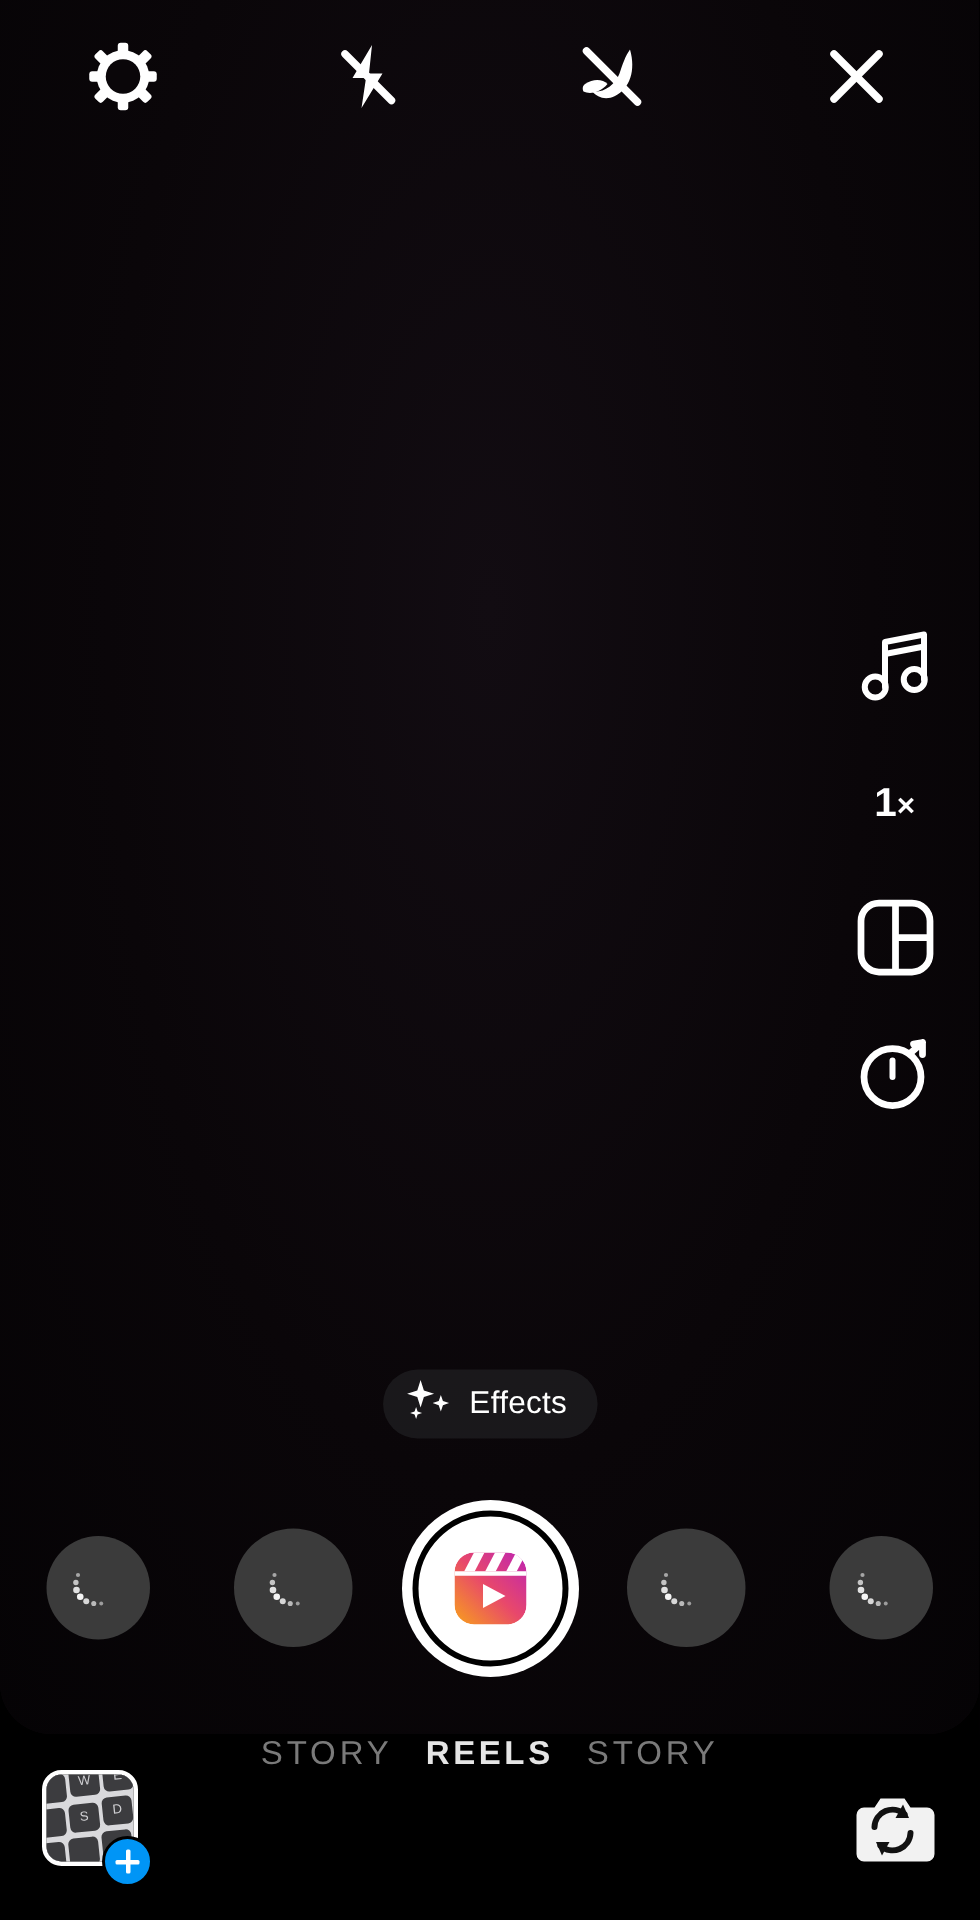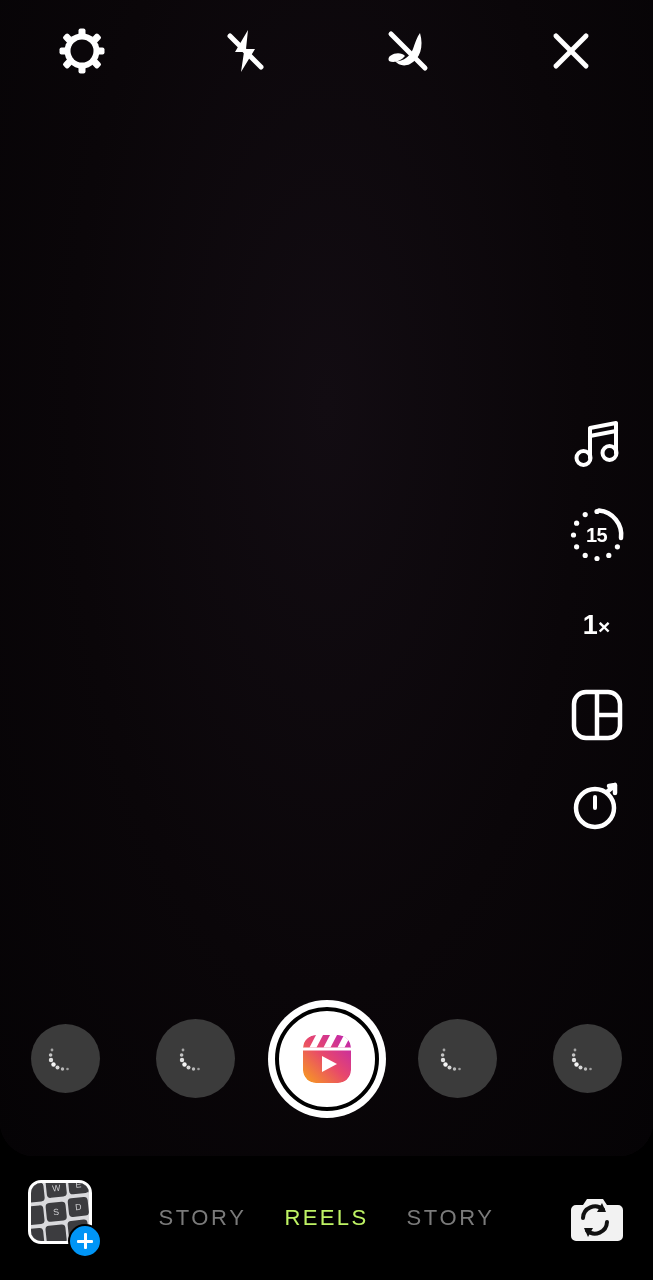--- a/index.html
+++ b/index.html
@@ -232,36 +232,35 @@
     border-radius: 1px;
   }
   .plus-badge::before { width: 16px; height: 3px; }
   .plus-badge::after { width: 3px; height: 16px; }
 
   .mode-tabs {
     position: absolute;
     left: 0; right: 0;
     top: 0; bottom: 0;
     display: flex;
-    align-items: center;
-    justify-content: center;
-    gap: 38px;
+    justify-content: center;
+    gap: 22px;
     pointer-events: none;
   }
   .mode-tab {
     font-size: 22px;
     letter-spacing: 2.6px;
     color: #7a7a7a;
     cursor: pointer;
     pointer-events: auto;
     user-select: none;
   }
   .mode-tab.active {
-    color: #bef264;
-    font-weight: normal;
+    color: #e5e5e5;
+    font-weight: bold;
     letter-spacing: 2.4px;
   }
 
   .flip-btn {
     position: absolute;
     right: 27px; top: 31px;
     width: 62px; height: 62px;
     cursor: pointer;
   }
 </style>
@@ -333,39 +332,20 @@
           <g fill="none" stroke="#ffffff" stroke-width="4" stroke-linejoin="round" stroke-linecap="round">
             <path d="M19 40 V10 L45 5 V35"></path>
             <line x1="19" y1="18" x2="45" y2="13"></line>
             <circle cx="12.5" cy="40" r="7"></circle>
             <circle cx="38.5" cy="35" r="7"></circle>
           </g>
         </svg>
       </span>
     </div>
 
-    <div class="rail-item">
-      <span>
-        <svg width="62" height="62" viewBox="0 0 62 62">
-          <g fill="#ffffff">
-            <circle cx="31" cy="7.5" r="2.6"></circle>
-            <circle cx="19.2" cy="10.6" r="2.6"></circle>
-            <circle cx="10.6" cy="19.2" r="2.6"></circle>
-            <circle cx="7.5" cy="31" r="2.6"></circle>
-            <circle cx="10.6" cy="42.8" r="2.6"></circle>
-            <circle cx="19.2" cy="51.4" r="2.6"></circle>
-            <circle cx="31" cy="54.5" r="2.6"></circle>
-            <circle cx="42.8" cy="51.4" r="2.6"></circle>
-            <circle cx="51.4" cy="42.8" r="2.6"></circle>
-          </g>
-          <path d="M33 6.5 A24.5 24.5 0 0 1 55 34" fill="none" stroke="#ffffff" stroke-width="4.5" stroke-linecap="round"></path>
-        </svg>
-      </span>
-      <span class="dur-num">15</span>
-    </div>
 
     <div class="rail-item">
       <span class="speed-label"><span>1</span><span class="x">×</span></span>
     </div>
 
     <div class="rail-item">
       <span>
         <svg width="56" height="56" viewBox="0 0 56 56">
           <rect x="5" y="5" width="46" height="46" rx="12" fill="none" stroke="#ffffff" stroke-width="4.5"></rect>
           <line x1="28" y1="5" x2="28" y2="51" stroke="#ffffff" stroke-width="4.5"></line>
@@ -378,20 +358,30 @@
       <span>
         <svg width="56" height="56" viewBox="0 0 56 56">
           <circle cx="26" cy="31" r="19" fill="none" stroke="#ffffff" stroke-width="4.5"></circle>
           <line x1="26" y1="31" x2="26" y2="20" stroke="#ffffff" stroke-width="4" stroke-linecap="round"></line>
           <path d="M38 15 L46 8 M46 8 L46 16 M46 8 L40 9" fill="none" stroke="#ffffff" stroke-width="4.5" stroke-linecap="round" stroke-linejoin="round"></path>
         </svg>
       </span>
     </div>
   </div>
 
+  <div class="effects-pill">
+    <span>
+      <svg width="34" height="30" viewBox="0 0 34 30">
+        <path d="M11 1 L13.2 8 L20 10.2 L13.2 12.4 L11 19.4 L8.8 12.4 L2 10.2 L8.8 8 Z" fill="#ffffff"></path>
+        <path d="M24.5 11 L25.9 15 L30 16.4 L25.9 17.8 L24.5 22 L23.1 17.8 L19 16.4 L23.1 15 Z" fill="#ffffff"></path>
+        <path d="M8 19 L9 22 L12 23 L9 24 L8 27 L7 24 L4 23 L7 22 Z" fill="#ffffff"></path>
+      </svg>
+    </span>
+    <span class="label">Effects</span>
+  </div>
 
   <div class="carousel">
 
     <div class="eff-slot">
       <div class="eff-circle">
         <svg class="spinner" viewBox="0 0 46 46">
           <g fill="#ffffff">
             <circle cx="10" cy="14" r="1.4" opacity="0.55"></circle>
             <circle cx="8.6" cy="19" r="1.8" opacity="0.7"></circle>
             <circle cx="9" cy="24" r="2.2" opacity="0.85"></circle>

